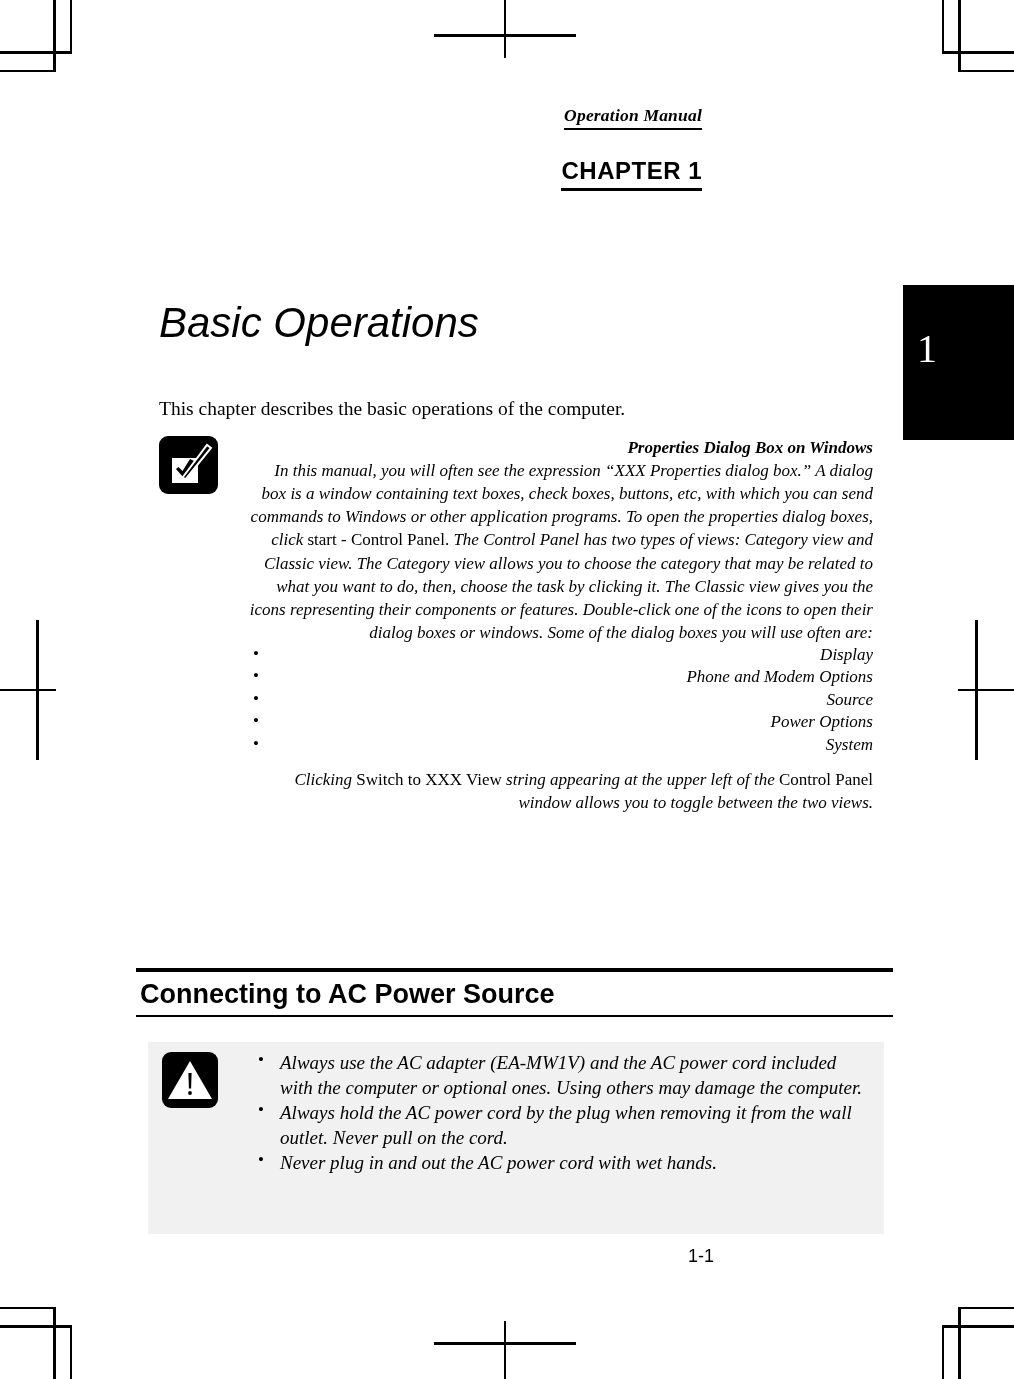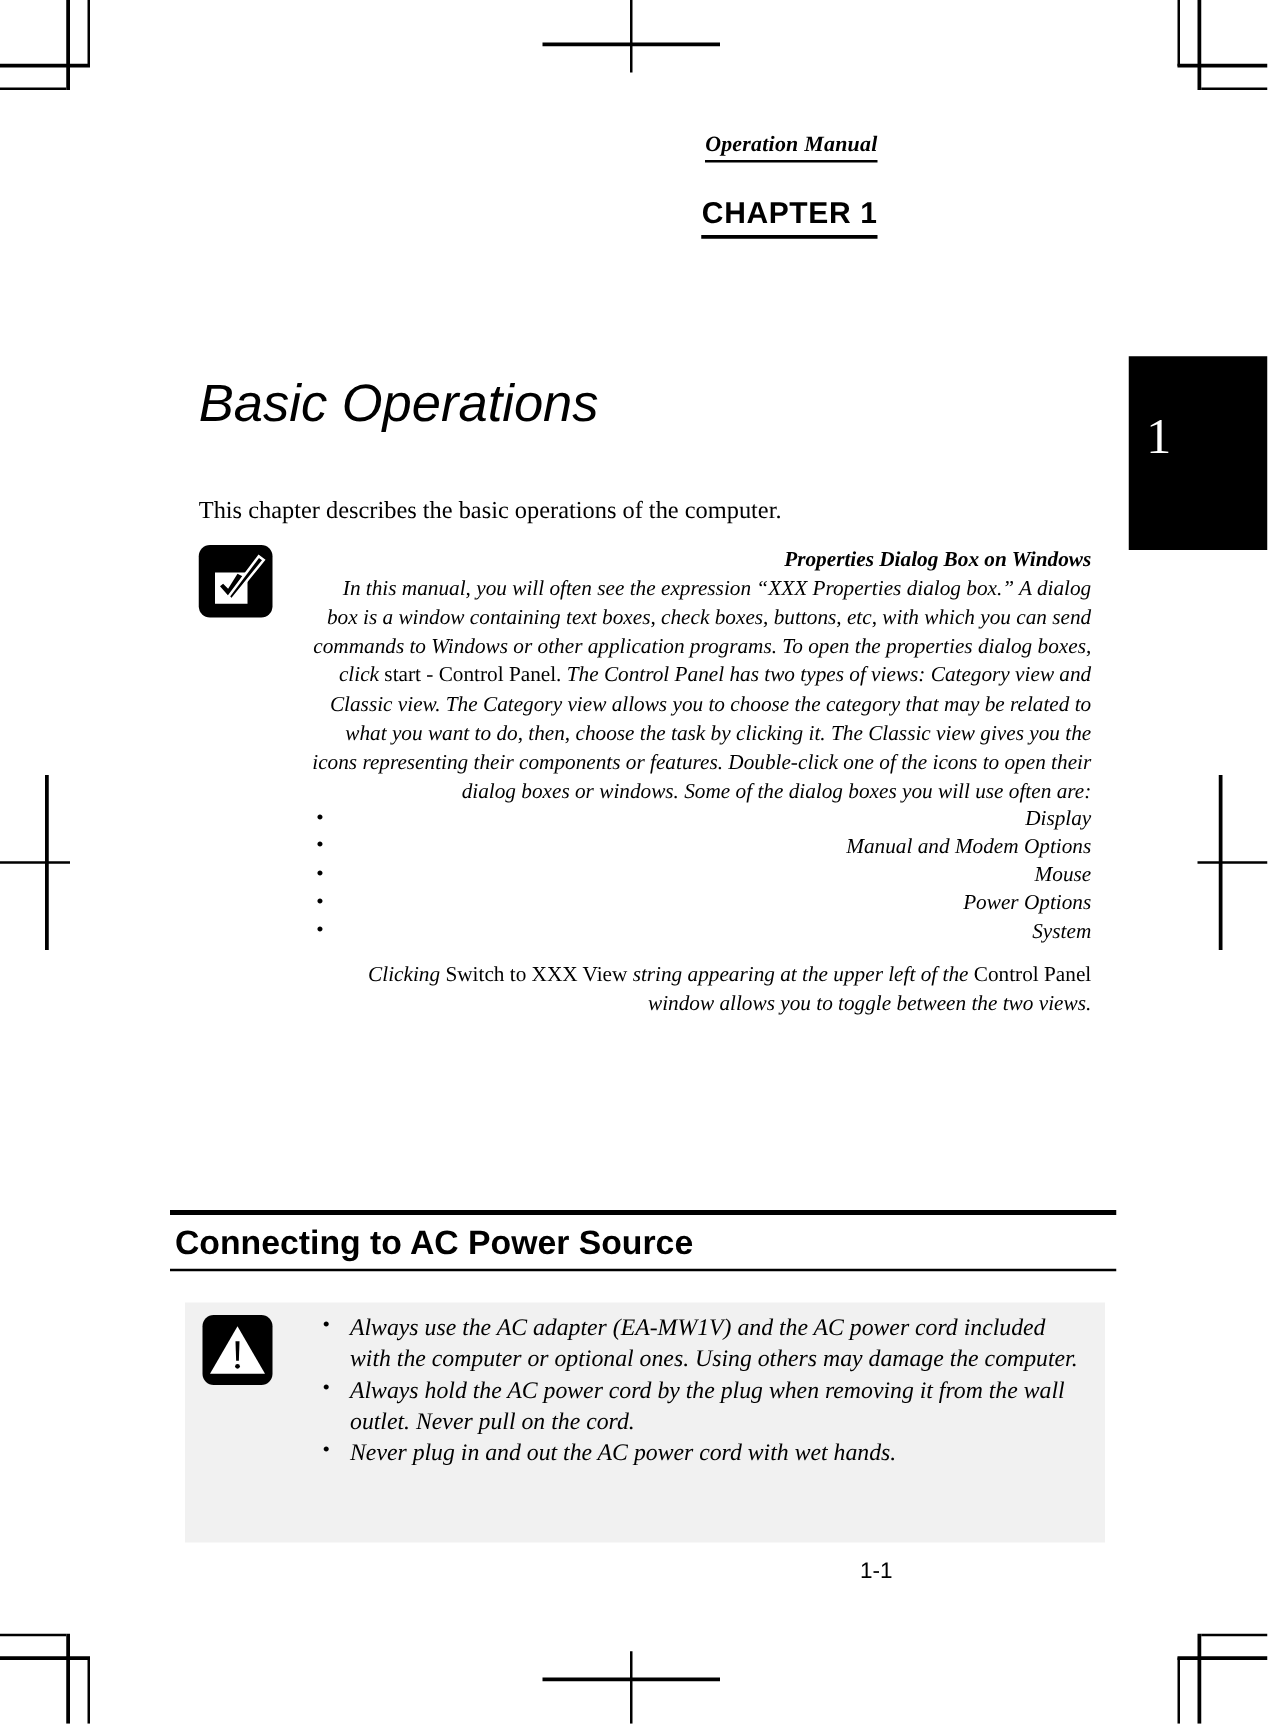--- a/index.html
+++ b/index.html
@@ -300,22 +300,22 @@
       </svg>
     </div>
 
     <div class="note-body">
       <p class="note-heading">Properties Dialog Box on Windows</p>
 
       <p><span>In this manual, you will often see the expression “XXX Properties dialog box.” A dialog box is a window containing text boxes, check boxes, buttons, etc, with which you can send commands to Windows or other application programs. To open the properties dialog boxes, click </span><span class="roman">start - Control Panel.</span><span> The Control Panel has two types of views: Category view and Classic view. The Category view allows you to choose the category that may be related to what you want to do, then, choose the task by clicking it.  The Classic view gives you the icons representing their components or features. Double-click one of the icons to open their dialog boxes or windows.  Some of the dialog boxes you will use often are:</span></p>
 
       <ul class="doc-list">
         <li><span>Display</span></li>
-        <li><span>Manual and Modem Options</span></li>
-        <li><span>Mouse</span></li>
+        <li><span>Phone and Modem Options</span></li>
+        <li><span>Source</span></li>
         <li><span>Power Options</span></li>
         <li><span>System</span></li>
       </ul>
 
       <p class="note-closing"><span>Clicking </span><span class="roman">Switch to XXX View</span><span> string appearing at the upper left of the </span><span class="roman">Control Panel</span><span> window allows you to toggle between the two views.</span></p>
     </div>
   </div>
 
   <div class="section-heading-wrap">
     <div class="rule-thick"></div>

